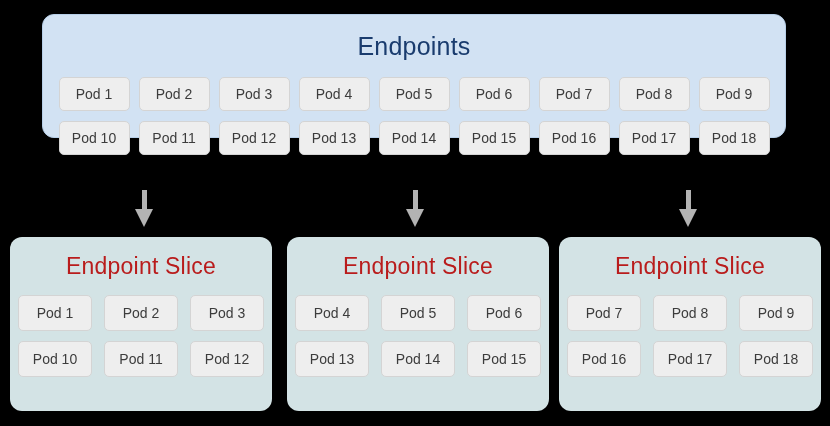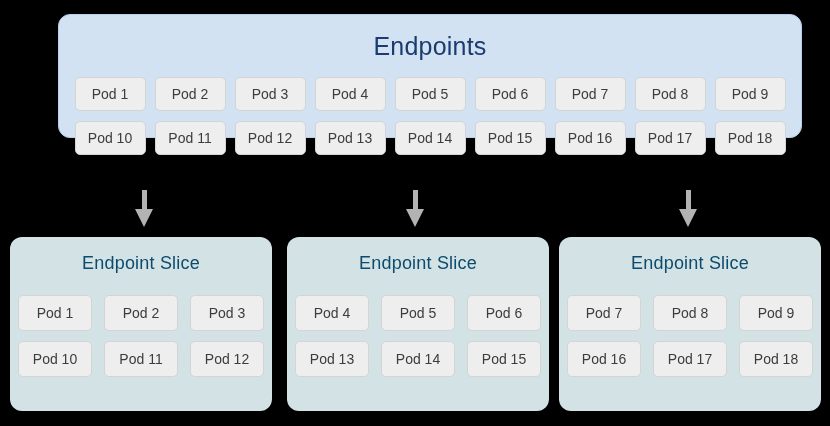--- a/index.html
+++ b/index.html
@@ -11,21 +11,21 @@
     width: 830px;
     height: 426px;
     position: relative;
     overflow: hidden;
     font-family: "Liberation Sans", sans-serif;
   }
 
   
   .endpoints-box {
     position: absolute;
-    left: 58px;
+    left: 42px;
     top: 14px;
     width: 744px;
     height: 124px;
     background: #d2e2f3;
     border: 1px solid #b7cfe8;
     border-radius: 12px;
     box-sizing: border-box;
   }
   .endpoints-title {
     position: absolute;
@@ -98,22 +98,22 @@
     background: #d3e3e5;
     border-radius: 12px;
     box-sizing: border-box;
   }
   .slice-title {
     position: absolute;
     left: 0;
     top: 16px;
     width: 100%;
     text-align: center;
-    font-size: 18px;
-    color: #0c4a6e;
+    font-size: 23px;
+    color: #b91c1c;
     letter-spacing: .2px;
   }
   .slice-rows {
     position: absolute;
     left: 0;
     top: 58px;
     width: 100%;
   }
   .sl-row {
     display: flex;

